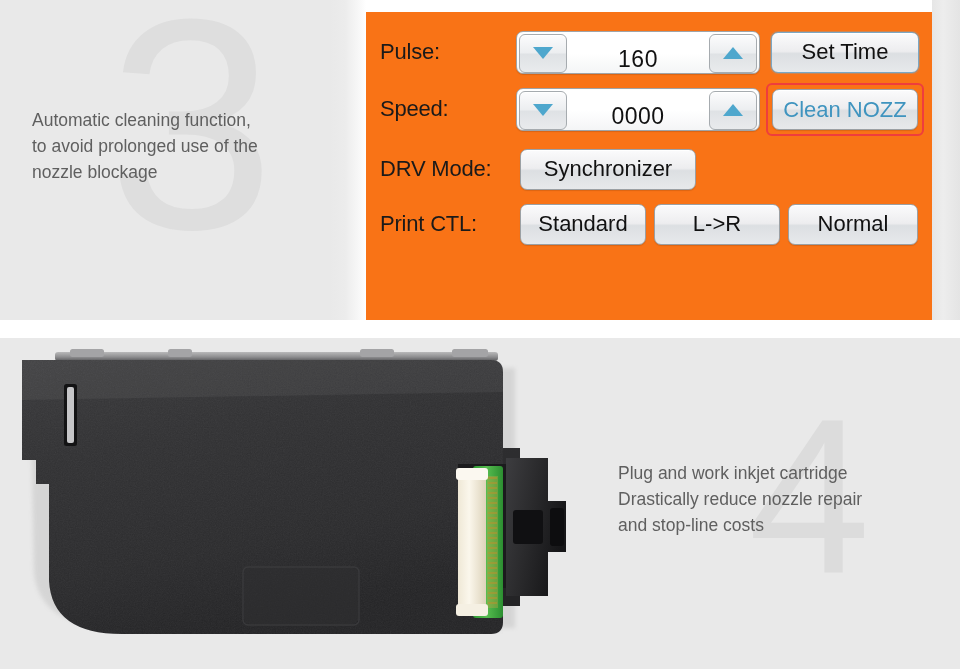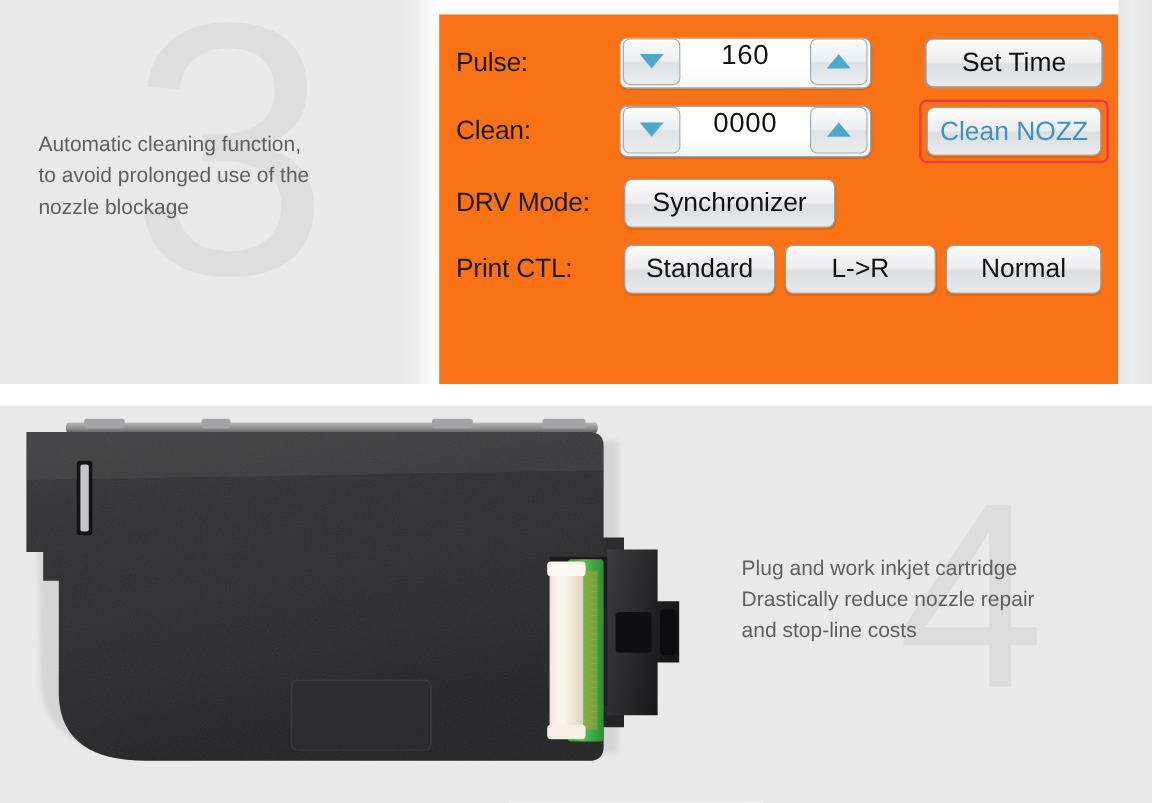--- a/index.html
+++ b/index.html
@@ -95,28 +95,28 @@
     font-size: 22px;
     color: #1a1a1a;
     font-family: "Liberation Sans", sans-serif;
     letter-spacing: -0.2px;
     white-space: nowrap;
   }
 
   
   .spinner {
     position: relative;
-    width: 210px;
+    width: 244px;
     height: 43px;
     box-sizing: border-box;
     border: 1px solid #9fa4a8;
     border-radius: 7px;
     background: linear-gradient(to bottom, #ffffff 0%, #ffffff 52%, #f4f5f6 100%);
     display: flex;
-    align-items: flex-start;
+    align-items: flex-end;
     justify-content: space-between;
     box-shadow: 0 1px 1px rgba(0,0,0,0.13);
   }
   .spin-btn {
     width: 46px;
     height: 37px;
     margin: 0 2px;
     border: 1px solid #a6abaf;
     border-radius: 6px;
     background: linear-gradient(to bottom, #fcfcfd 0%, #eceef0 48%, #dfe2e5 52%, #e9ebed 100%);
@@ -279,21 +279,21 @@
           </div>
           <div class="spin-value">160</div>
           <div class="spin-btn">
             <span class="tri tri-up"></span>
           </div>
         </div>
         <div class="btn btn-action btn-settime">Set Time</div>
       </div>
 
       <div class="form-row row-speed">
-        <div class="field-label">Clean:</div>
+        <div class="field-label">Speed:</div>
         <div class="spinner">
           <div class="spin-btn">
             <span class="tri tri-down"></span>
           </div>
           <div class="spin-value">0000</div>
           <div class="spin-btn">
             <span class="tri tri-up"></span>
           </div>
         </div>
         <div class="clean-wrap">

